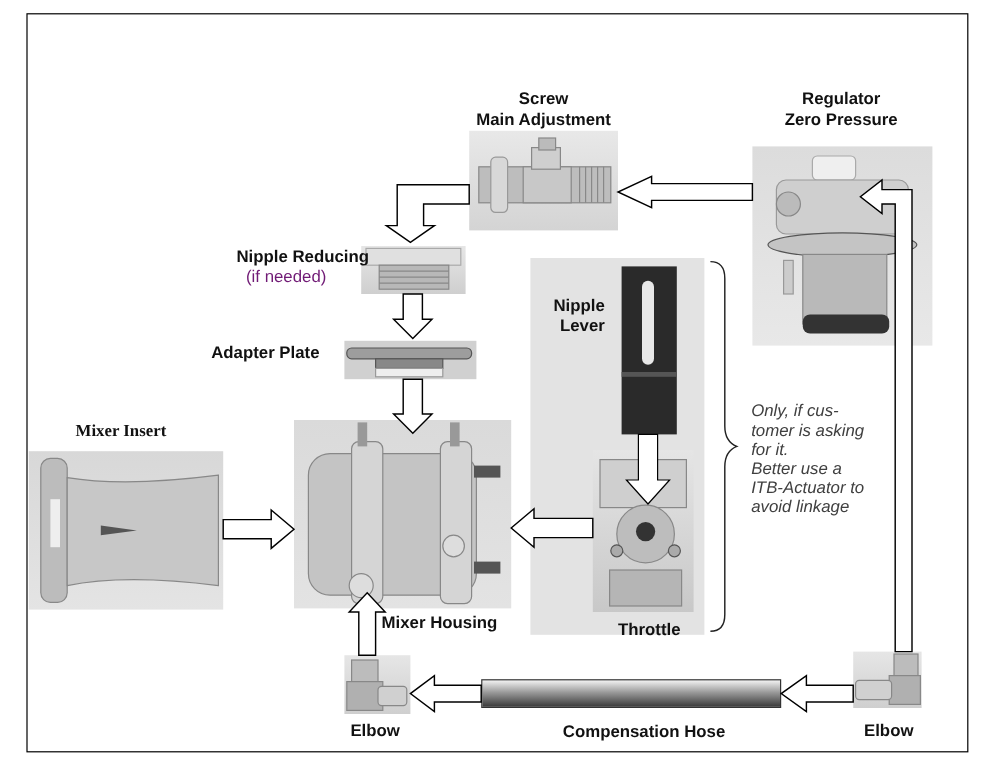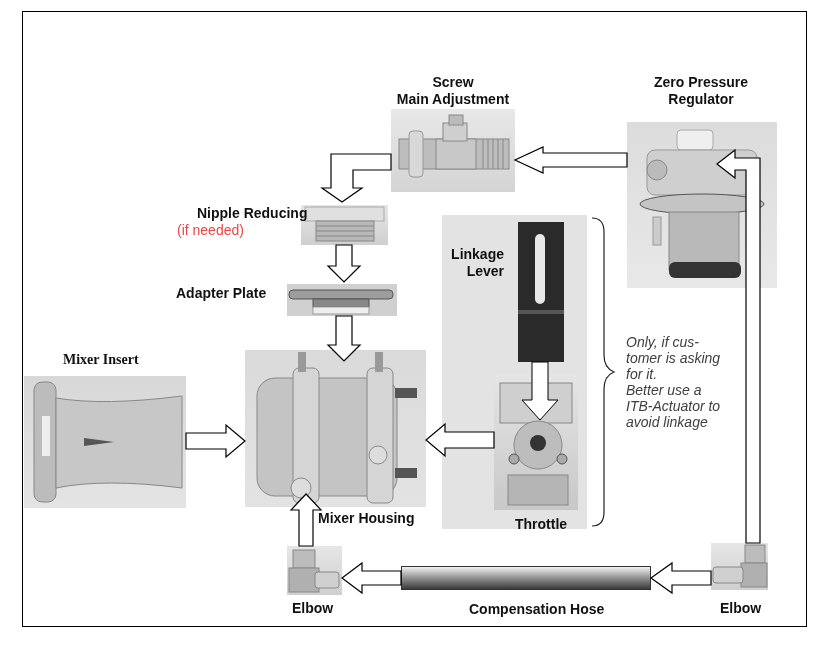--- a/index.html
+++ b/index.html
@@ -1,20 +1,20 @@
 <!DOCTYPE html>
 <html><head>
 <meta charset="utf-8">
 <style>
   html, body { margin: 0; padding: 0; background: #ffffff; }
   body { width: 823px; height: 645px; position: relative; overflow: hidden; font-family: "Liberation Sans", sans-serif; }
   .frame { position: absolute; left: 22px; top: 11px; width: 785px; height: 616px; border: 1.5px solid #000; box-sizing: border-box; }
   .lbl { position: absolute; font-weight: bold; font-size: 14px; color: #111; line-height: 17px; white-space: nowrap; }
   .lbl.c { text-align: center; }
-  .norm { position: absolute; font-size: 14px; color: #ef4444; line-height: 17px; white-space: nowrap; }
+  .norm { position: absolute; font-size: 14px; color: #701a75; line-height: 17px; white-space: nowrap; margin-left: 28px; }
   .note { position: absolute; font-size: 14px; line-height: 16px; color: #404040; white-space: pre-line; font-style: italic; }
   .photo { position: absolute; background: linear-gradient(180deg,#e6e6e6,#cfcfcf); }
   .panel { position: absolute; background: #e3e3e3; }
   svg.overlay { position: absolute; left: 0; top: 0; }
 </style>
 </head>
 <body>
 
 <div class="frame"></div>
 
@@ -154,31 +154,31 @@
 
   <path d="M592 218 Q604 218 604 232 L604 355 Q604 368 614 372 Q604 376 604 389 L604 512 Q604 526 592 526" fill="none" stroke="#222" stroke-width="1.2"></path>
 </svg>
 
 <div class="lbl c" style="left:383px;top:74px;width:140px;">
   <div>Screw</div>
   <div>Main Adjustment</div>
 </div>
 
 <div class="lbl c" style="left:631px;top:74px;width:140px;">
+  <div>Regulator</div>
   <div>Zero Pressure</div>
-  <div>Regulator</div>
 </div>
 
 <div class="lbl" style="left:177px;top:205px;padding-left:20px;">Nipple Reducing</div>
 <div class="norm" style="left:177px;top:222px;">(if needed)</div>
 
 <div class="lbl" style="left:176px;top:285px;">Adapter Plate</div>
 
 <div class="lbl" style="left:446px;top:246px;text-align:right;width:58px;">
-  <div>Linkage</div>
+  <div>Nipple</div>
   <div>Lever</div>
 </div>
 
 <div class="lbl" style="left:63px;top:351px;font-family:Liberation Serif, serif;">Mixer Insert</div>
 
 <div class="lbl" style="left:318px;top:510px;">Mixer Housing</div>
 
 <div class="lbl" style="left:515px;top:516px;">Throttle</div>
 
 <div class="note" style="left:626px;top:334px;">Only, if cus-

